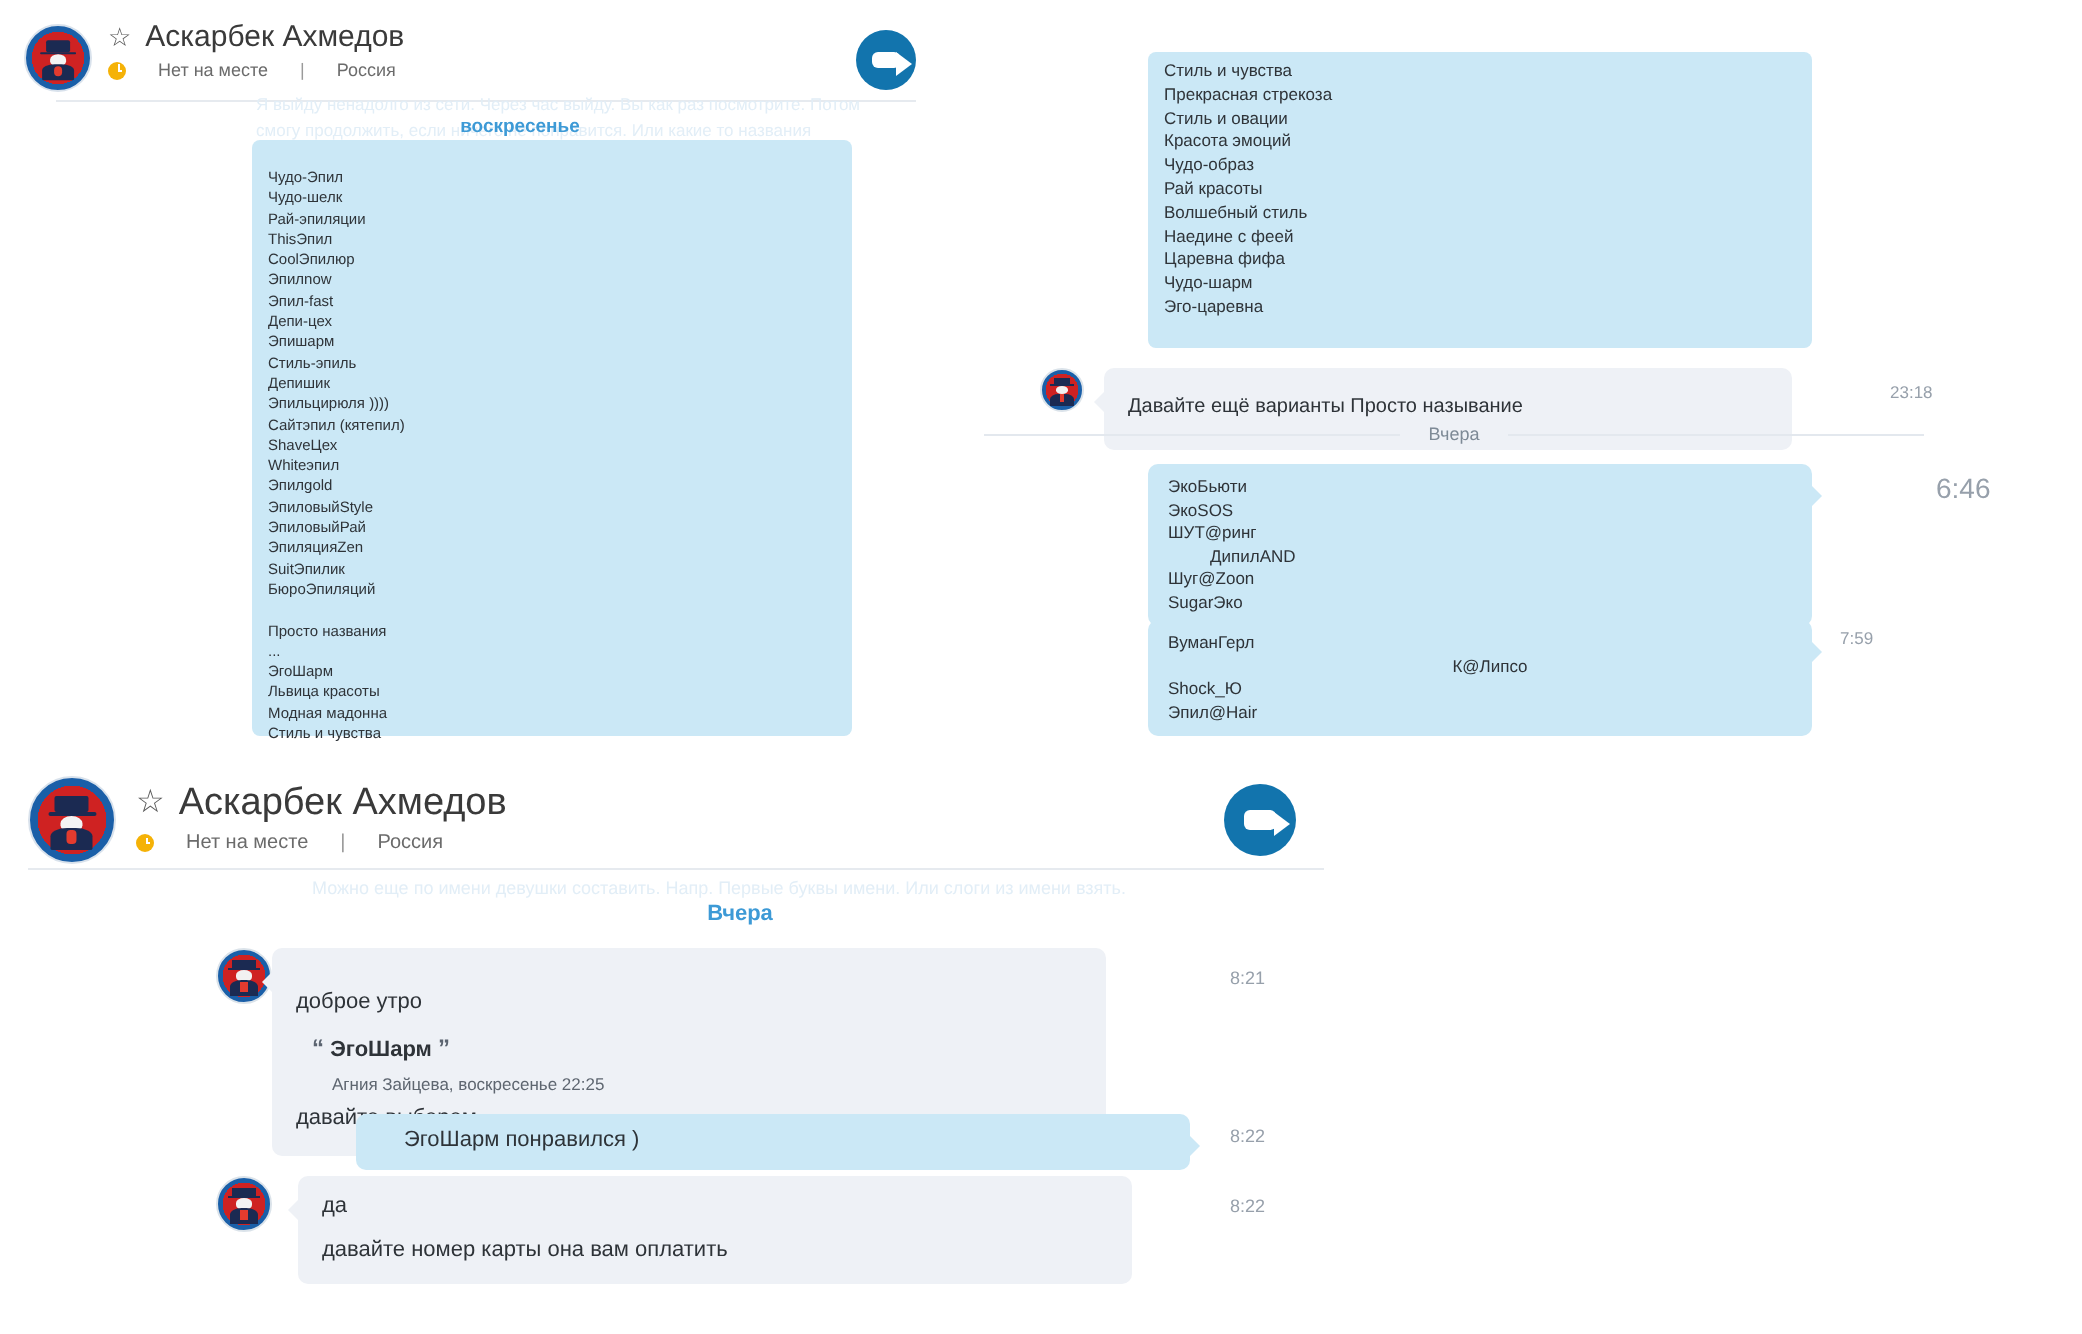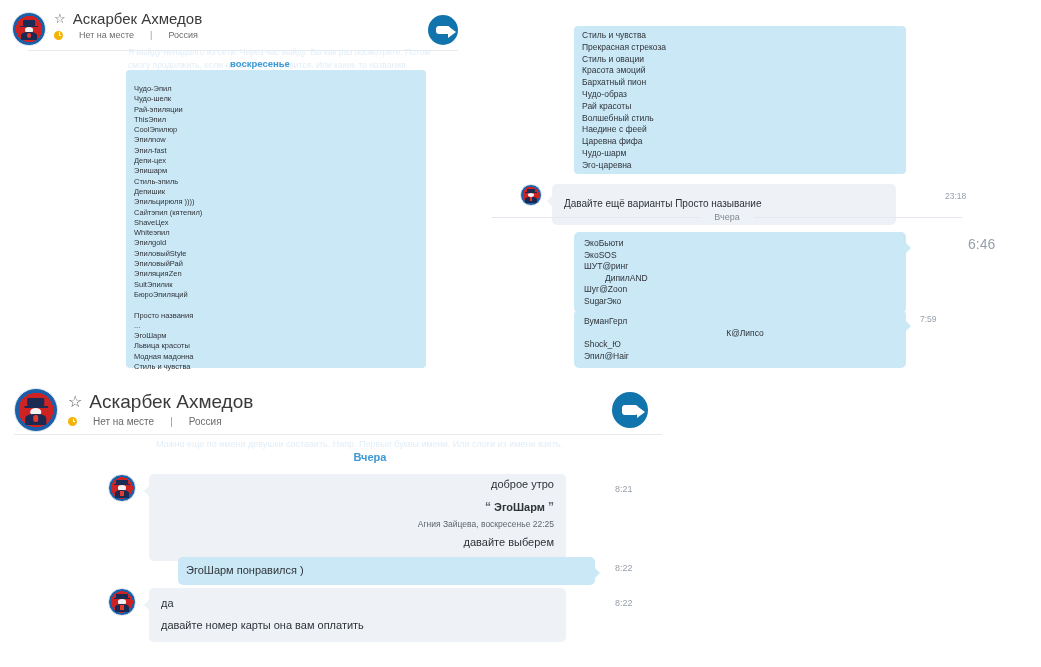--- a/index.html
+++ b/index.html
@@ -211,21 +211,20 @@
         <div class="li" style="font-size: 7.5px; line-height: 10.3px;">Стиль и чувства</div>
       </div>
   </div>
 
   <div class="list-bubble" style="left:574px; top:26px; width:332px; height:148px; padding:4px 0 0 8px;">
     <div id="right-list">
         <div class="li" style="font-size: 8.5px; line-height: 11.8px;">Стиль и чувства</div>
         <div class="li" style="font-size: 8.5px; line-height: 11.8px;">Прекрасная стрекоза</div>
         <div class="li" style="font-size: 8.5px; line-height: 11.8px;">Стиль и овации</div>
         <div class="li" style="font-size: 8.5px; line-height: 11.8px;">Красота эмоций</div>
-        <div class="li" style="font-size: 8.5px; line-height: 11.8px;">Бархатный пион</div>
         <div class="li" style="font-size: 8.5px; line-height: 11.8px;">Чудо-образ</div>
         <div class="li" style="font-size: 8.5px; line-height: 11.8px;">Рай красоты</div>
         <div class="li" style="font-size: 8.5px; line-height: 11.8px;">Волшебный стиль</div>
         <div class="li" style="font-size: 8.5px; line-height: 11.8px;">Наедине с феей</div>
         <div class="li" style="font-size: 8.5px; line-height: 11.8px;">Царевна фифа</div>
         <div class="li" style="font-size: 8.5px; line-height: 11.8px;">Чудо-шарм</div>
         <div class="li" style="font-size: 8.5px; line-height: 11.8px;">Эго-царевна</div>
       </div>
   </div>
 
@@ -308,36 +307,36 @@
   </div>
 
   <div class="msg-row" style="left:108px; top:474px; width:500px;">
     <div class="msg-avatar" style="width:28px;height:28px;">
       <div class="mini-hat"></div>
       <div class="mini-brim"></div>
       <div class="mini-head"></div>
       <div class="mini-body"></div>
       <div class="mini-tie"></div>
     </div>
-    <div class="bubble incoming" style="margin-left:13px; width:417px; padding:3px 12px 10px 12px;text-align:right;">
+    <div class="bubble incoming" style="width:417px; padding:20px 12px 10px 12px;">
       <div class="line" style="font-size:11px;">доброе утро</div>
       <div class="quote-wrap">
         <div class="quote-line" style="font-size:11px;">
           <span class="qmark">“</span>
           <span>ЭгоШарм</span>
           <span class="qmark">”</span>
         </div>
         <div class="quote-meta" style="font-size:8.5px;">Агния Зайцева, воскресенье 22:25</div>
       </div>
       <div class="line" style="font-size:11px;">давайте выберем</div>
     </div>
   </div>
   <div class="msg-time" style="left:615px; top:484px; font-size:9px;">8:21</div>
 
-  <div class="bubble outgoing" style="position:absolute; left:178px; top:557px; width:417px; padding:6px 8px;">
+  <div class="bubble outgoing" style="position:absolute; left:178px; top:557px; width:417px; padding:6px 24px;">
     <div class="line" style="font-size:11px;">ЭгоШарм понравился )</div>
   </div>
   <div class="msg-time" style="left:615px; top:563px; font-size:9px;">8:22</div>
 
   <div class="msg-row" style="left:108px; top:588px; width:500px;">
     <div class="msg-avatar" style="width:28px;height:28px;">
       <div class="mini-hat"></div>
       <div class="mini-brim"></div>
       <div class="mini-head"></div>
       <div class="mini-body"></div>

